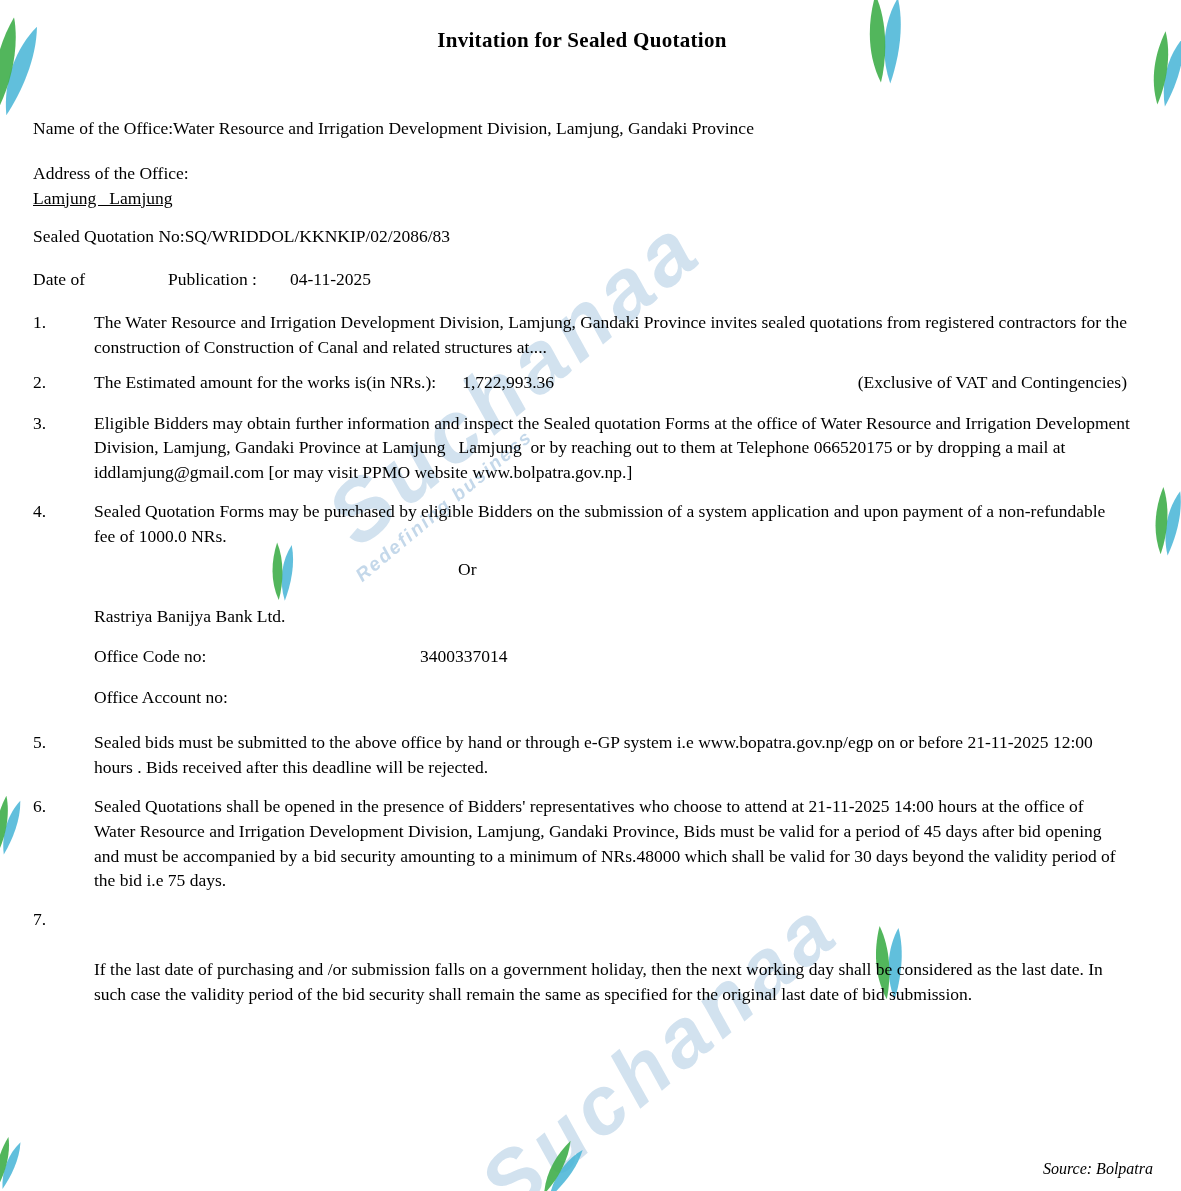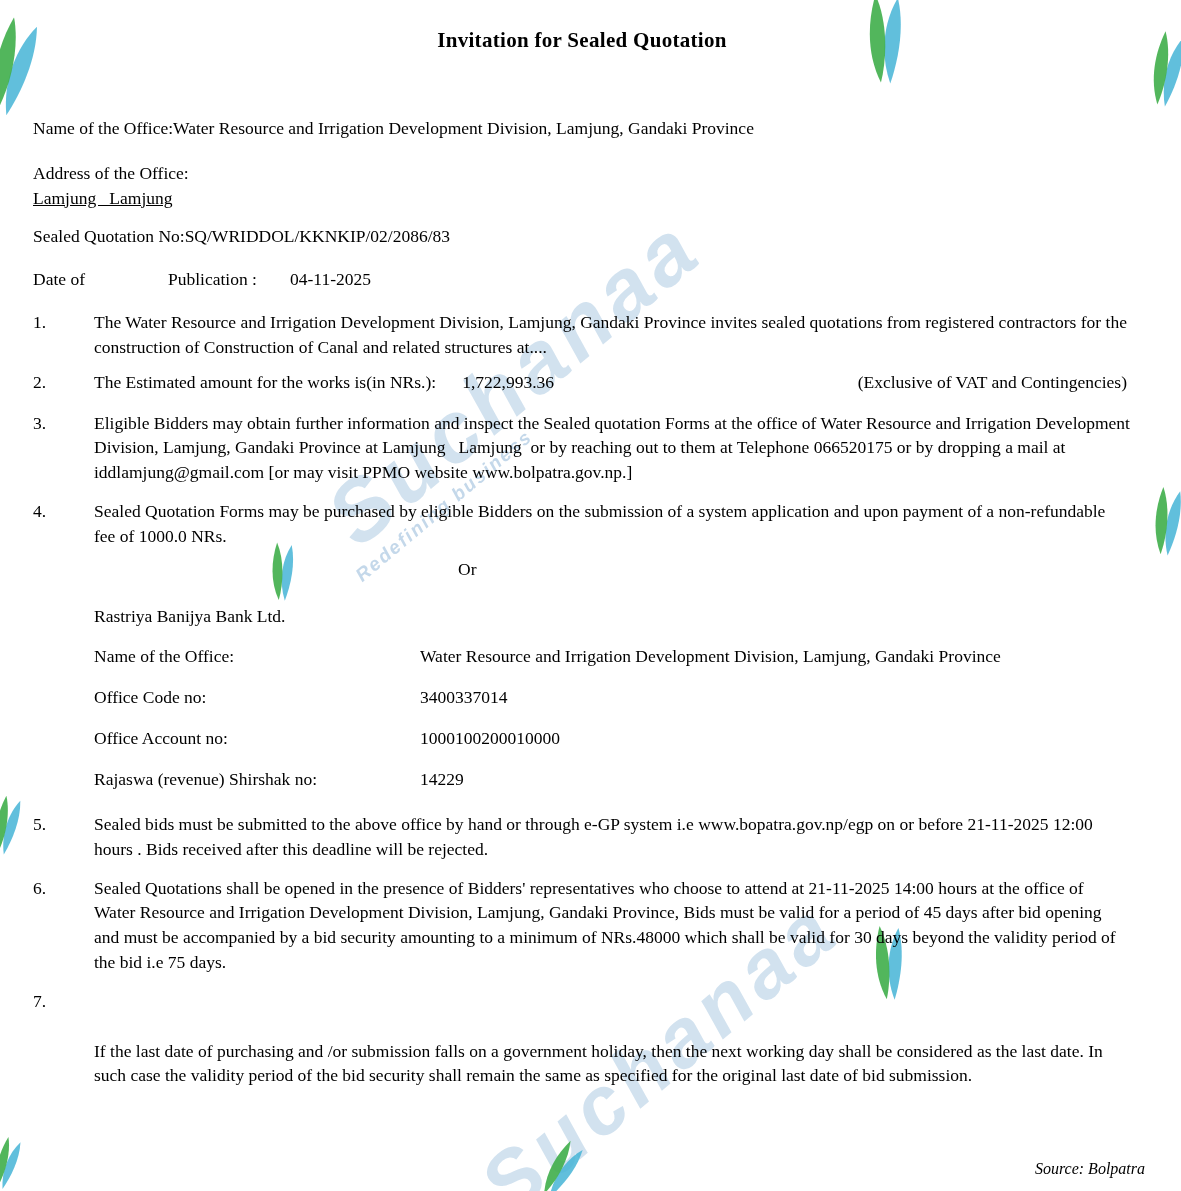--- a/index.html
+++ b/index.html
@@ -30,21 +30,21 @@
   .est { display:flex; align-items:center; }
   .est .amount { margin-left:26px; }
   .est .vat { margin-left:auto; margin-right:4px; }
   .or-line { margin:0 0 22px 425px; }
   .electronic-line { margin:0 0 22px 61px; white-space:pre-wrap; }
   .bank-table { margin-left:61px; margin-bottom:20px; }
   .bank-row { display:flex; margin-bottom:16px; }
   .bank-row .bl { width:326px; flex:none; white-space:pre-wrap; }
   .bank-row .bv { flex:1; white-space:pre-wrap; }
   .source-line {
-    position:absolute; right:36px; bottom:10px; z-index:2;
+    position:absolute; right:28px; bottom:10px; z-index:2;
     font-style:italic; font-size:16px;
   }
   
   .wm {
     position:absolute; z-index:1; pointer-events:none;
     font-family:"Liberation Sans", sans-serif; font-weight:bold; font-style:italic;
     color:rgba(137,178,214,0.38); white-space:nowrap;
   }
   .wm-main { left:300px; top:480px; font-size:86px; letter-spacing:6px;
     transform:rotate(-40deg); transform-origin:left top; }
@@ -142,34 +142,25 @@
     </div>
 
     <div class="or-line">Or</div>
 
 
     <div class="bank-table">
       <div class="bank-row">
         <div class="bv">Rastriya Banijya Bank Ltd.</div>
       </div>
       <div class="bank-row">
-        <div class="bl">Name of the Office:</div>
-        <div class="bv">Water Resource and Irrigation Development Division, Lamjung, Gandaki Province</div>
-      </div>
-      <div class="bank-row">
         <div class="bl">Office Code no:</div>
         <div class="bv">3400337014</div>
       </div>
       <div class="bank-row">
         <div class="bl">Office Account no:</div>
-        <div class="bv">1000100200010000</div>
-      </div>
-      <div class="bank-row">
-        <div class="bl">Rajaswa (revenue) Shirshak no:</div>
-        <div class="bv">14229</div>
       </div>
     </div>
 
     <div class="clause c5">
       <div class="num">5.</div>
       <div class="txt">Sealed bids must be submitted to the above office by hand or through e-GP system i.e www.bopatra.gov.np/egp on or before 21-11-2025 12:00 hours . Bids received after this deadline will be rejected.</div>
     </div>
 
     <div class="clause c6">
       <div class="num">6.</div>

